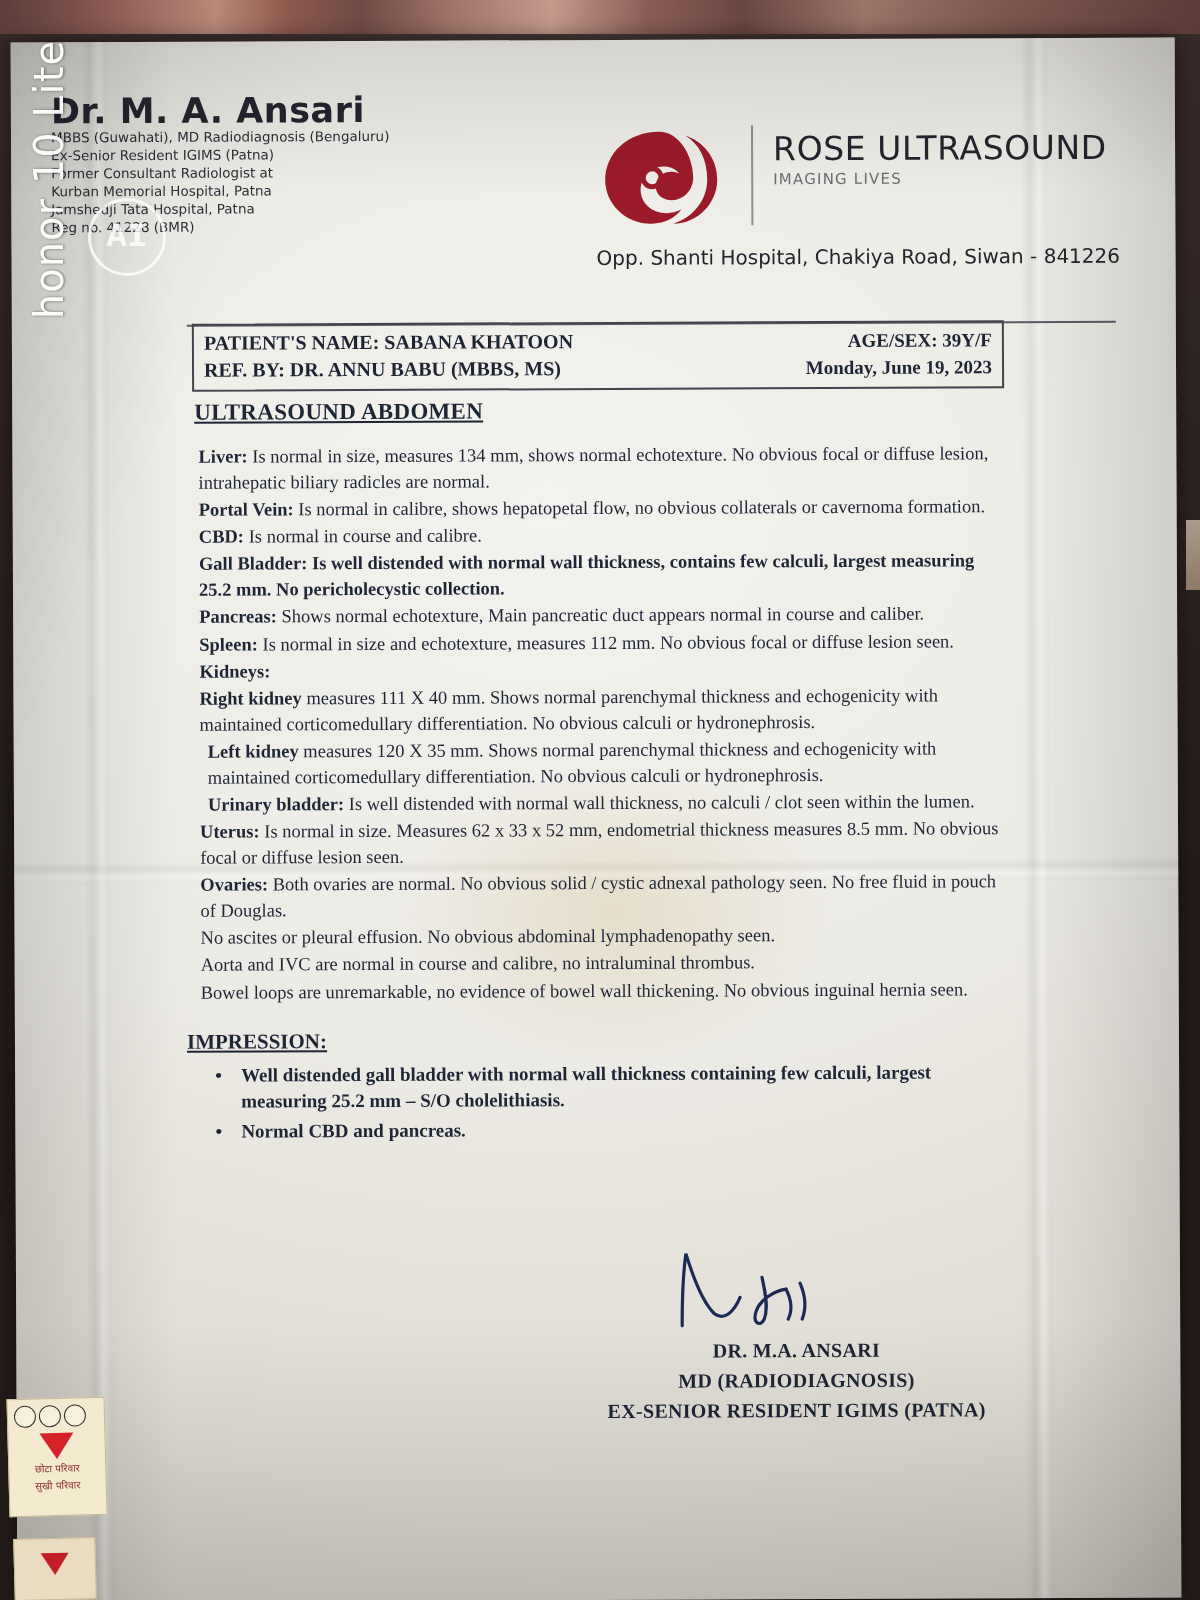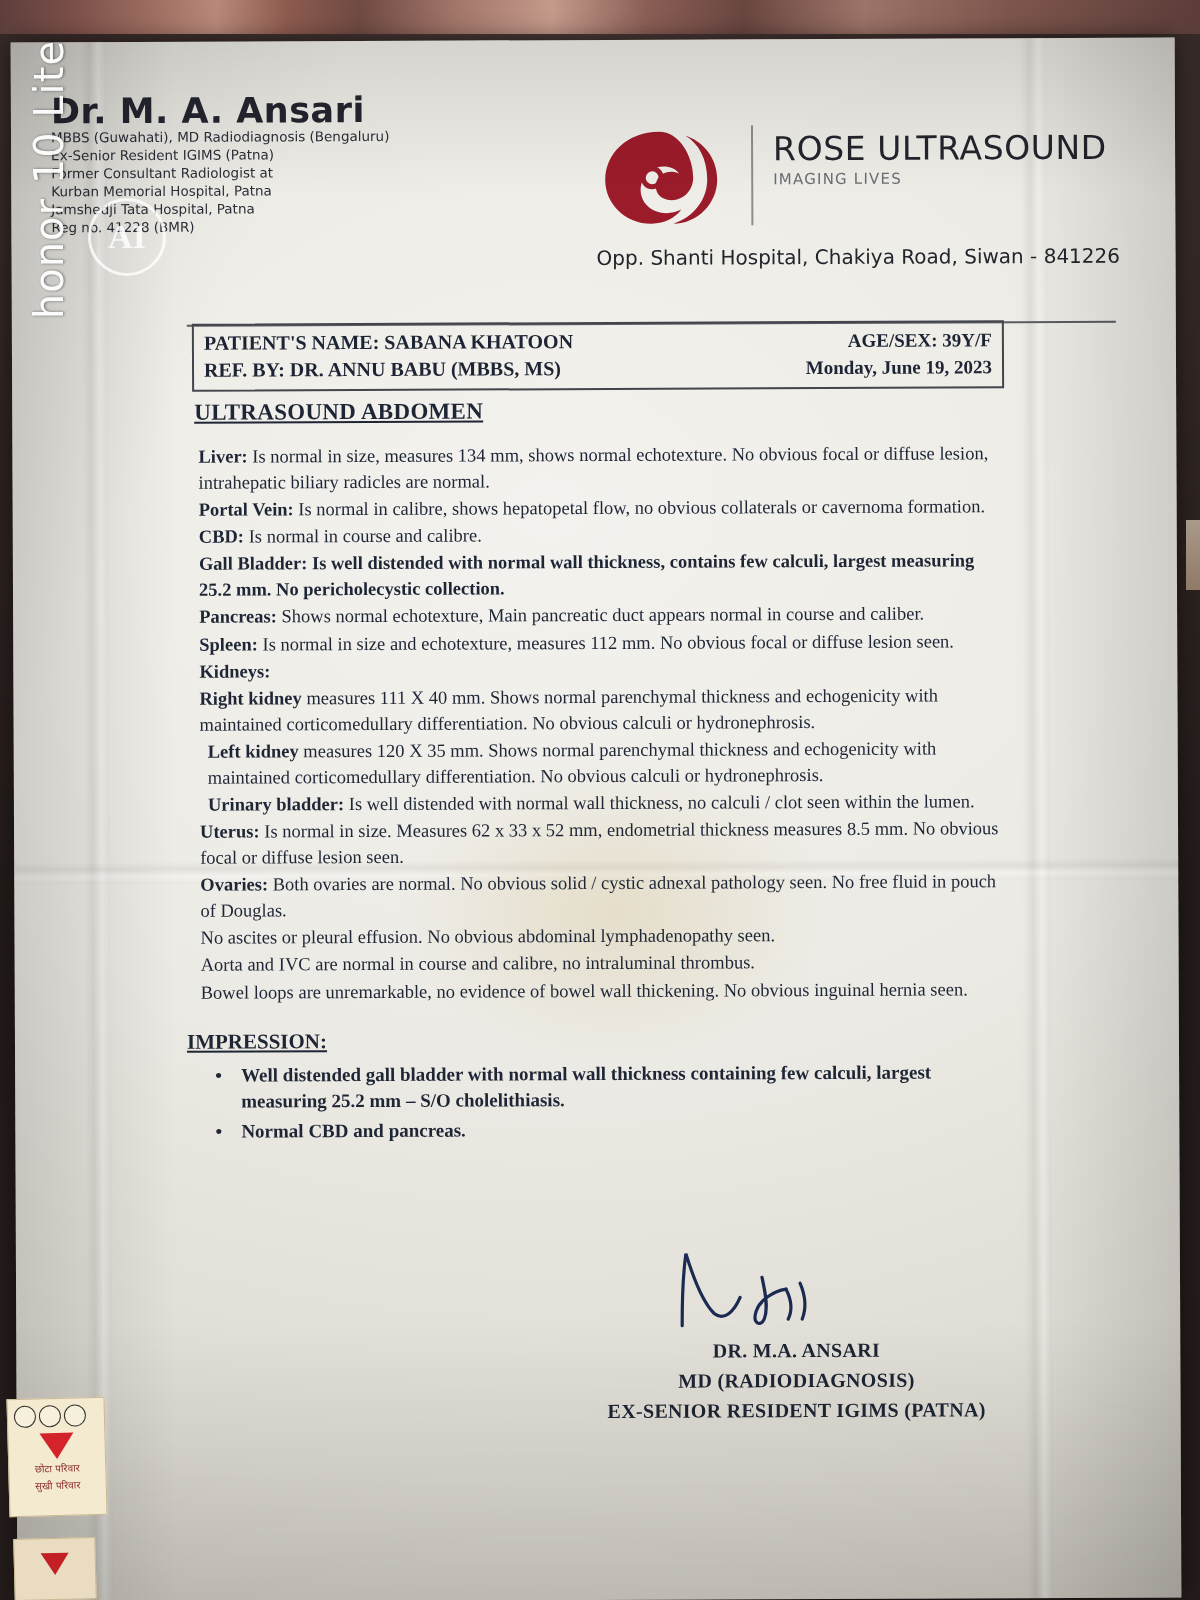--- a/index.html
+++ b/index.html
@@ -264,21 +264,21 @@
     text-shadow: 0 1px 3px rgba(0,0,0,0.5);
     white-space: nowrap;
   }
   #ai-badge {
     position: absolute;
     left: 88px; top: 198px;
     width: 72px; height: 72px;
     border-radius: 50%;
     border: 3px solid rgba(255,255,255,0.92);
     color: rgba(255,255,255,0.95);
-    font-family: Liberation Serif, serif;
+    font-family: Liberation Mono, monospace;
     font-size: 34px;
     font-weight: 700;
     display: flex;
     align-items: center;
     justify-content: center;
     opacity: 0.85;
   }
 
   
   #sticker {

